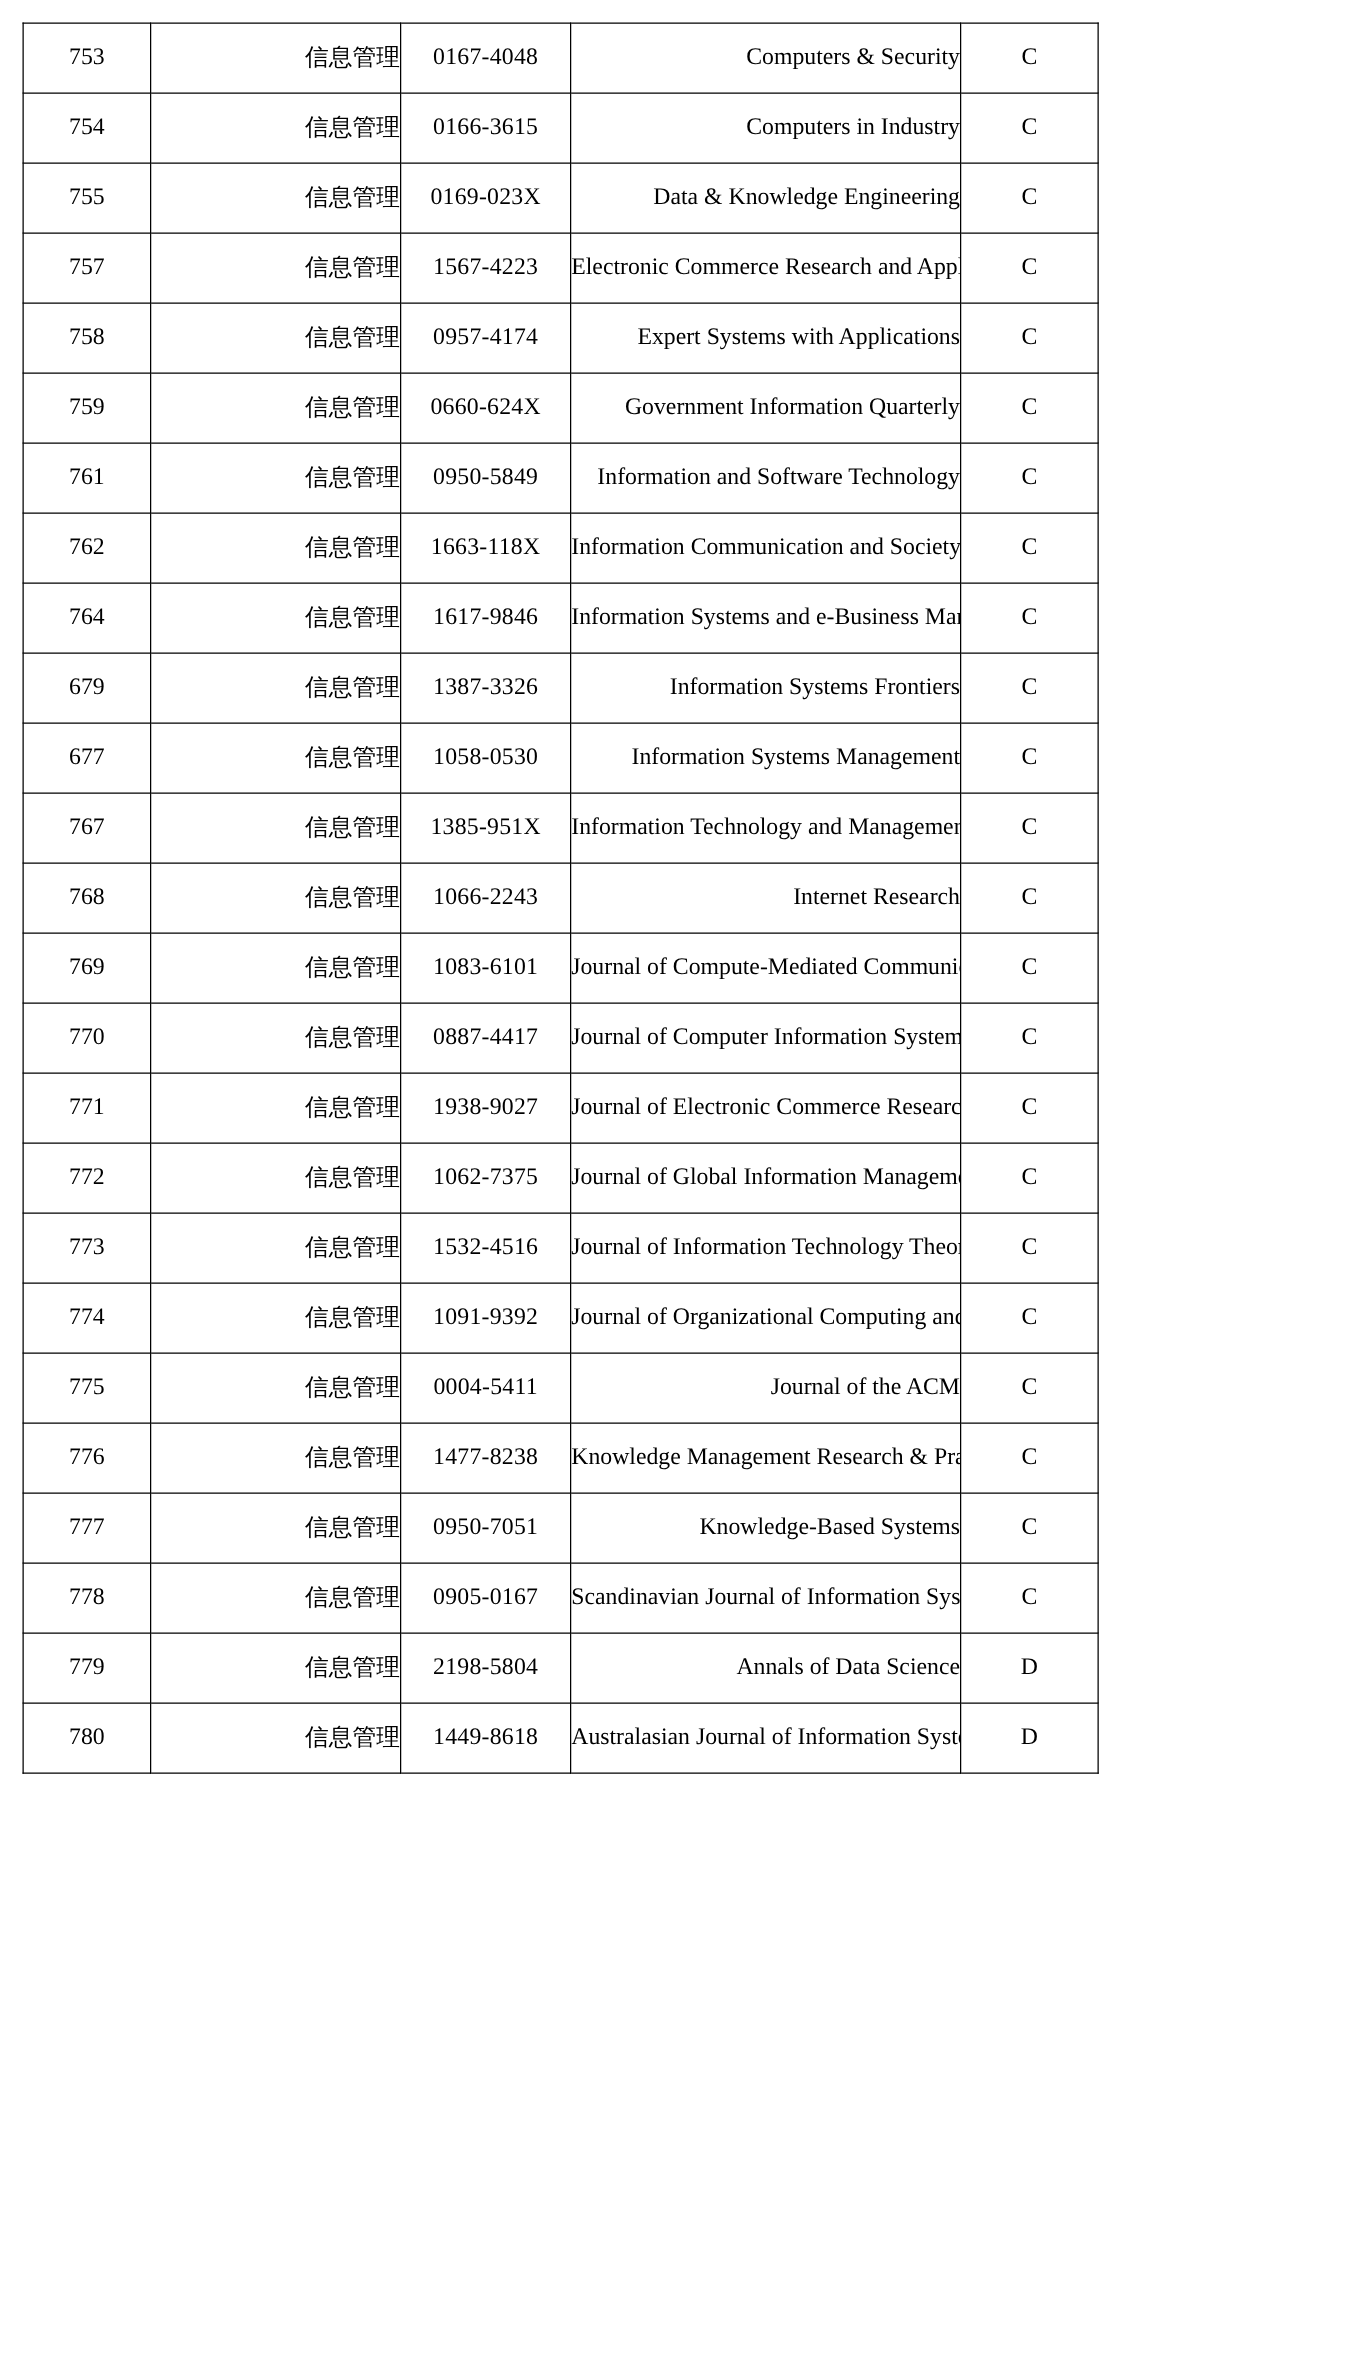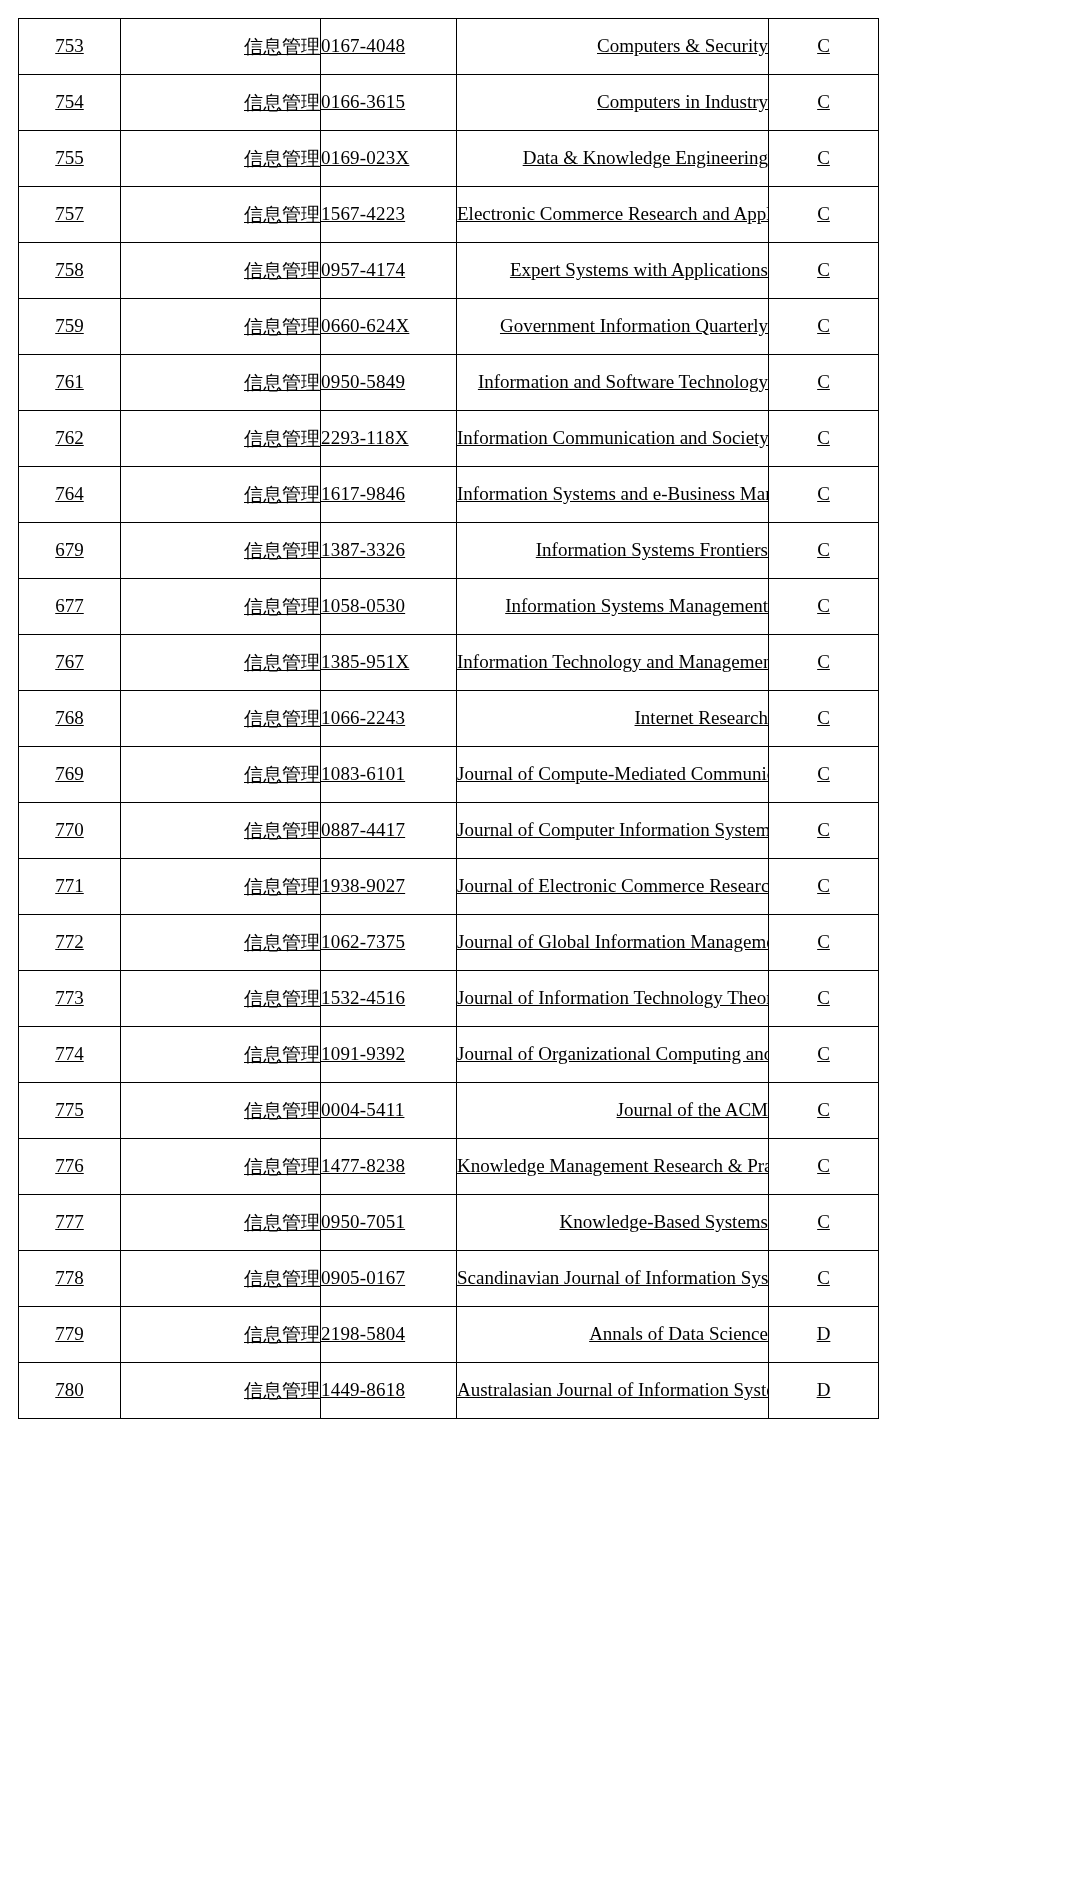--- a/index.html
+++ b/index.html
@@ -13,21 +13,20 @@
     font-family: "Liberation Serif", serif;
     color: #000000;
     overflow: hidden;
   }
   .page {
     position: relative;
     width: 1080px;
     height: 1903px;
     box-sizing: border-box;
     padding: 18px 0 0 0;
-    text-decoration: underline;
   }
   table.journal-table {
     border-collapse: collapse;
     table-layout: fixed;
     width: 860px;
     margin: 0 auto 0 18px;
   }
   table.journal-table td {
     border: 1px solid #000000;
     height: 55px;
@@ -47,20 +46,21 @@
   td.index {
     text-align: center;
     font-family: "Liberation Serif", serif;
   }
   td.field {
     text-align: right;
     font-family: "DejaVu Sans", sans-serif;
     font-size: 18px;
   }
   td.issn {
+    text-align: center;
     letter-spacing: 0.2px;
   }
   td.name {
     text-align: right;
     padding-left: 7px;
     padding-right: 2px;
   }
   td.grade {
     text-align: center;
   }
@@ -203,21 +203,21 @@
           </td>
         </tr>
         <tr>
           <td class="index">
             <span class="nowrap-inner">762</span>
           </td>
           <td class="field">
             <span class="nowrap-inner">信息管理</span>
           </td>
           <td class="issn">
-            <span class="nowrap-inner">2293-118X</span>
+            <span class="nowrap-inner">1663-118X</span>
           </td>
           <td class="name">
             <span class="nowrap-inner">Information Communication and Society</span>
           </td>
           <td class="grade">
             <span class="nowrap-inner">C</span>
           </td>
         </tr>
         <tr>
           <td class="index">

